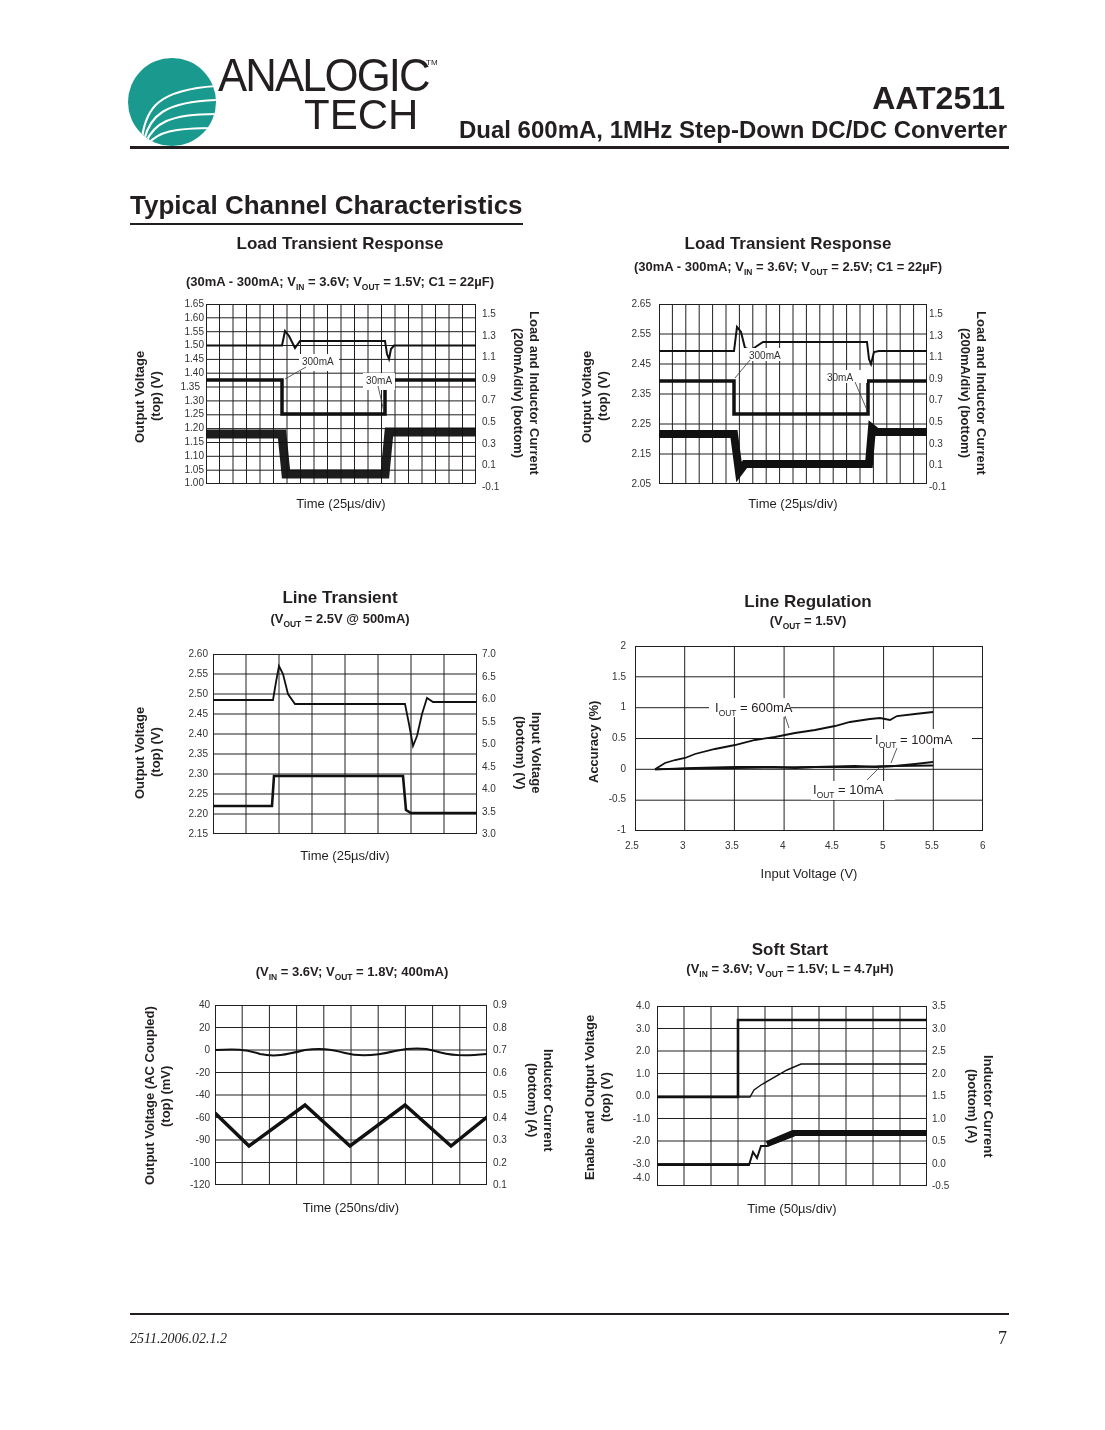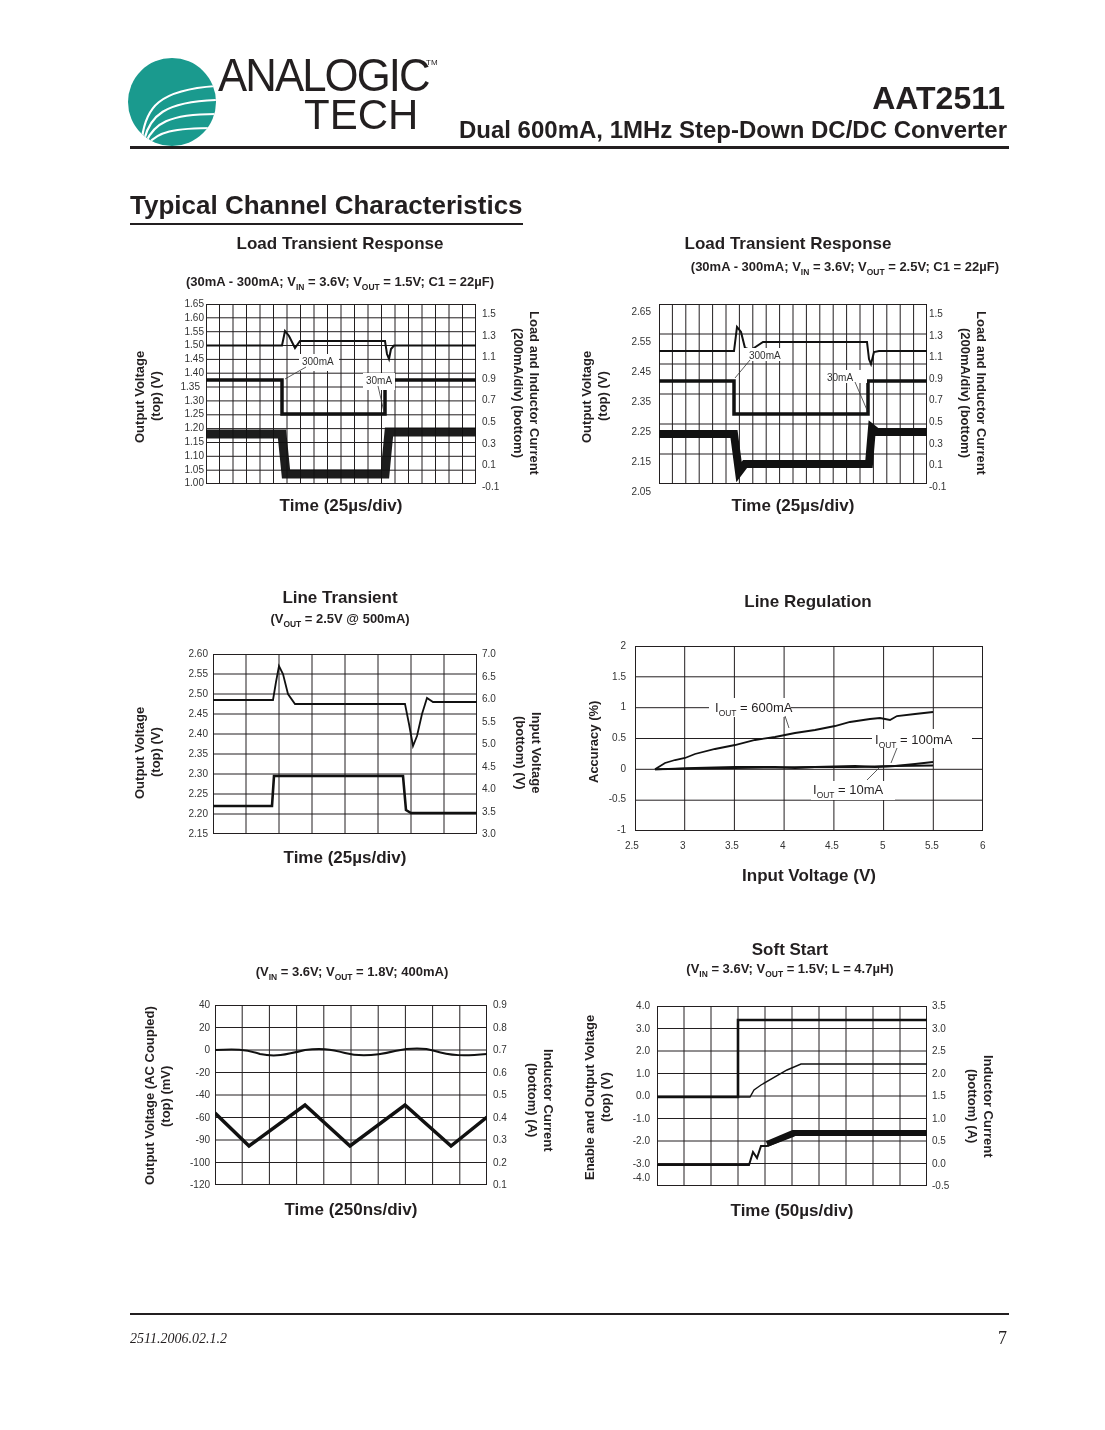--- a/index.html
+++ b/index.html
@@ -12,21 +12,21 @@
   .part-no { right:100px; top:80px; font-size:32px; font-weight:bold; }
   .subtitle { right:98px; top:116px; font-size:24px; font-weight:bold; }
   .rule-top { left:130px; top:146px; width:879px; height:3px; background:#231f20; }
   .section-title { left:130px; top:190px; font-size:26px; font-weight:bold; border-bottom:2px solid #231f20; padding-bottom:2px; }
   .rule-bot { left:130px; top:1313px; width:879px; height:2px; background:#231f20; }
   .footer-code { left:130px; top:1331px; font-family:"Liberation Serif", serif; font-style:italic; font-size:14px; }
   .page-no { right:98px; top:1328px; font-family:"Liberation Serif", serif; font-size:18px; }
   .ctitle { font-size:17px; font-weight:bold; text-align:center; }
   .csub { font-size:13px; font-weight:bold; text-align:center; }
   .tick { font-size:10px; color:#333; }
-  .axlabel { font-size:17px; font-weight:bold; }
+  .axlabel { font-size:13px; font-weight:normal; }
   .vlabel { font-size:13px; font-weight:bold; writing-mode:vertical-rl; transform:rotate(180deg); text-align:center; line-height:16px; }
   .vlabel-r { font-size:13px; font-weight:bold; writing-mode:vertical-rl; text-align:center; line-height:16px; }
   svg { display:block; }
   sub { font-size:0.65em; }
 </style>
 </head>
 <body>
 
 <div class="abs logo-circle">
   <svg width="88" height="88" viewBox="0 0 88 88">
@@ -96,23 +96,23 @@
     <div class="tick" style="position:absolute;top:129.6px;">0.3</div>
     <div class="tick" style="position:absolute;top:151.2px;">0.1</div>
     <div class="tick" style="position:absolute;top:172.8px;">-0.1</div>
   </div>
   <div class="abs vlabel-r" style="left:376px;top:66px;height:185px;width:36px;"><span>Load and Inductor Current</span><br><span>(200mA/div) (bottom)</span></div>
   <div class="abs axlabel" style="left:76px;top:262px;width:270px;text-align:center;">Time (25µs/div)</div>
 </div>
 
 <div class="abs" style="left:577px;top:234px;width:430px;height:290px;">
   <div class="abs ctitle" style="left:0;top:0;width:422px;">Load Transient Response</div>
-  <div class="abs csub" style="left:0;top:25px;width:422px;text-align:right;"><span>(30mA - 300mA; V</span><sub>IN</sub><span> = 3.6V; V</span><sub>OUT</sub><span> = 2.5V; C1 = 22µF)</span></div>
+  <div class="abs csub" style="left:0;top:25px;width:422px;"><span>(30mA - 300mA; V</span><sub>IN</sub><span> = 3.6V; V</span><sub>OUT</sub><span> = 2.5V; C1 = 22µF)</span></div>
   <div class="abs vlabel" style="left:2px;top:70px;height:185px;width:34px;"><span>Output Voltage</span><br><span>(top) (V)</span></div>
-  <div class="abs" style="left:44px;top:72px;width:30px;height:190px;">
+  <div class="abs" style="left:44px;top:64px;width:30px;height:190px;">
     <div class="tick" style="position:absolute;top:0;right:0;">2.65</div>
     <div class="tick" style="position:absolute;top:30px;right:0;">2.55</div>
     <div class="tick" style="position:absolute;top:60px;right:0;">2.45</div>
     <div class="tick" style="position:absolute;top:90px;right:0;">2.35</div>
     <div class="tick" style="position:absolute;top:120px;right:0;">2.25</div>
     <div class="tick" style="position:absolute;top:150px;right:0;">2.15</div>
     <div class="tick" style="position:absolute;top:180px;right:0;">2.05</div>
   </div>
   <div class="abs" style="left:82px;top:70px;">
     <svg width="268" height="180" viewBox="0 0 268 180">
@@ -188,20 +188,21 @@
     <div class="tick" style="position:absolute;top:135px;">4.0</div>
     <div class="tick" style="position:absolute;top:157.5px;">3.5</div>
     <div class="tick" style="position:absolute;top:180px;">3.0</div>
   </div>
   <div class="abs vlabel-r" style="left:378px;top:72px;height:185px;width:36px;"><span>Input Voltage</span><br><span>(bottom) (V)</span></div>
   <div class="abs axlabel" style="left:83px;top:260px;width:264px;text-align:center;">Time (25µs/div)</div>
 </div>
 
 <div class="abs" style="left:580px;top:592px;width:420px;height:300px;">
   <div class="abs ctitle" style="left:0;top:0;width:456px;">Line Regulation</div>
+  <div class="abs csub" style="left:0;top:21px;width:456px;"><span>(V</span><sub>OUT</sub><span> = 1.5V)</span></div>
   <div class="abs vlabel" style="left:6px;top:90px;height:120px;width:18px;">Accuracy (%)</div>
   <div class="abs" style="left:24px;top:48px;width:22px;height:200px;">
     <div class="tick" style="position:absolute;top:0;right:0;">2</div>
     <div class="tick" style="position:absolute;top:30.7px;right:0;">1.5</div>
     <div class="tick" style="position:absolute;top:61.3px;right:0;">1</div>
     <div class="tick" style="position:absolute;top:92px;right:0;">0.5</div>
     <div class="tick" style="position:absolute;top:122.7px;right:0;">0</div>
     <div class="tick" style="position:absolute;top:153.3px;right:0;">-0.5</div>
     <div class="tick" style="position:absolute;top:184px;right:0;">-1</div>
   </div>

